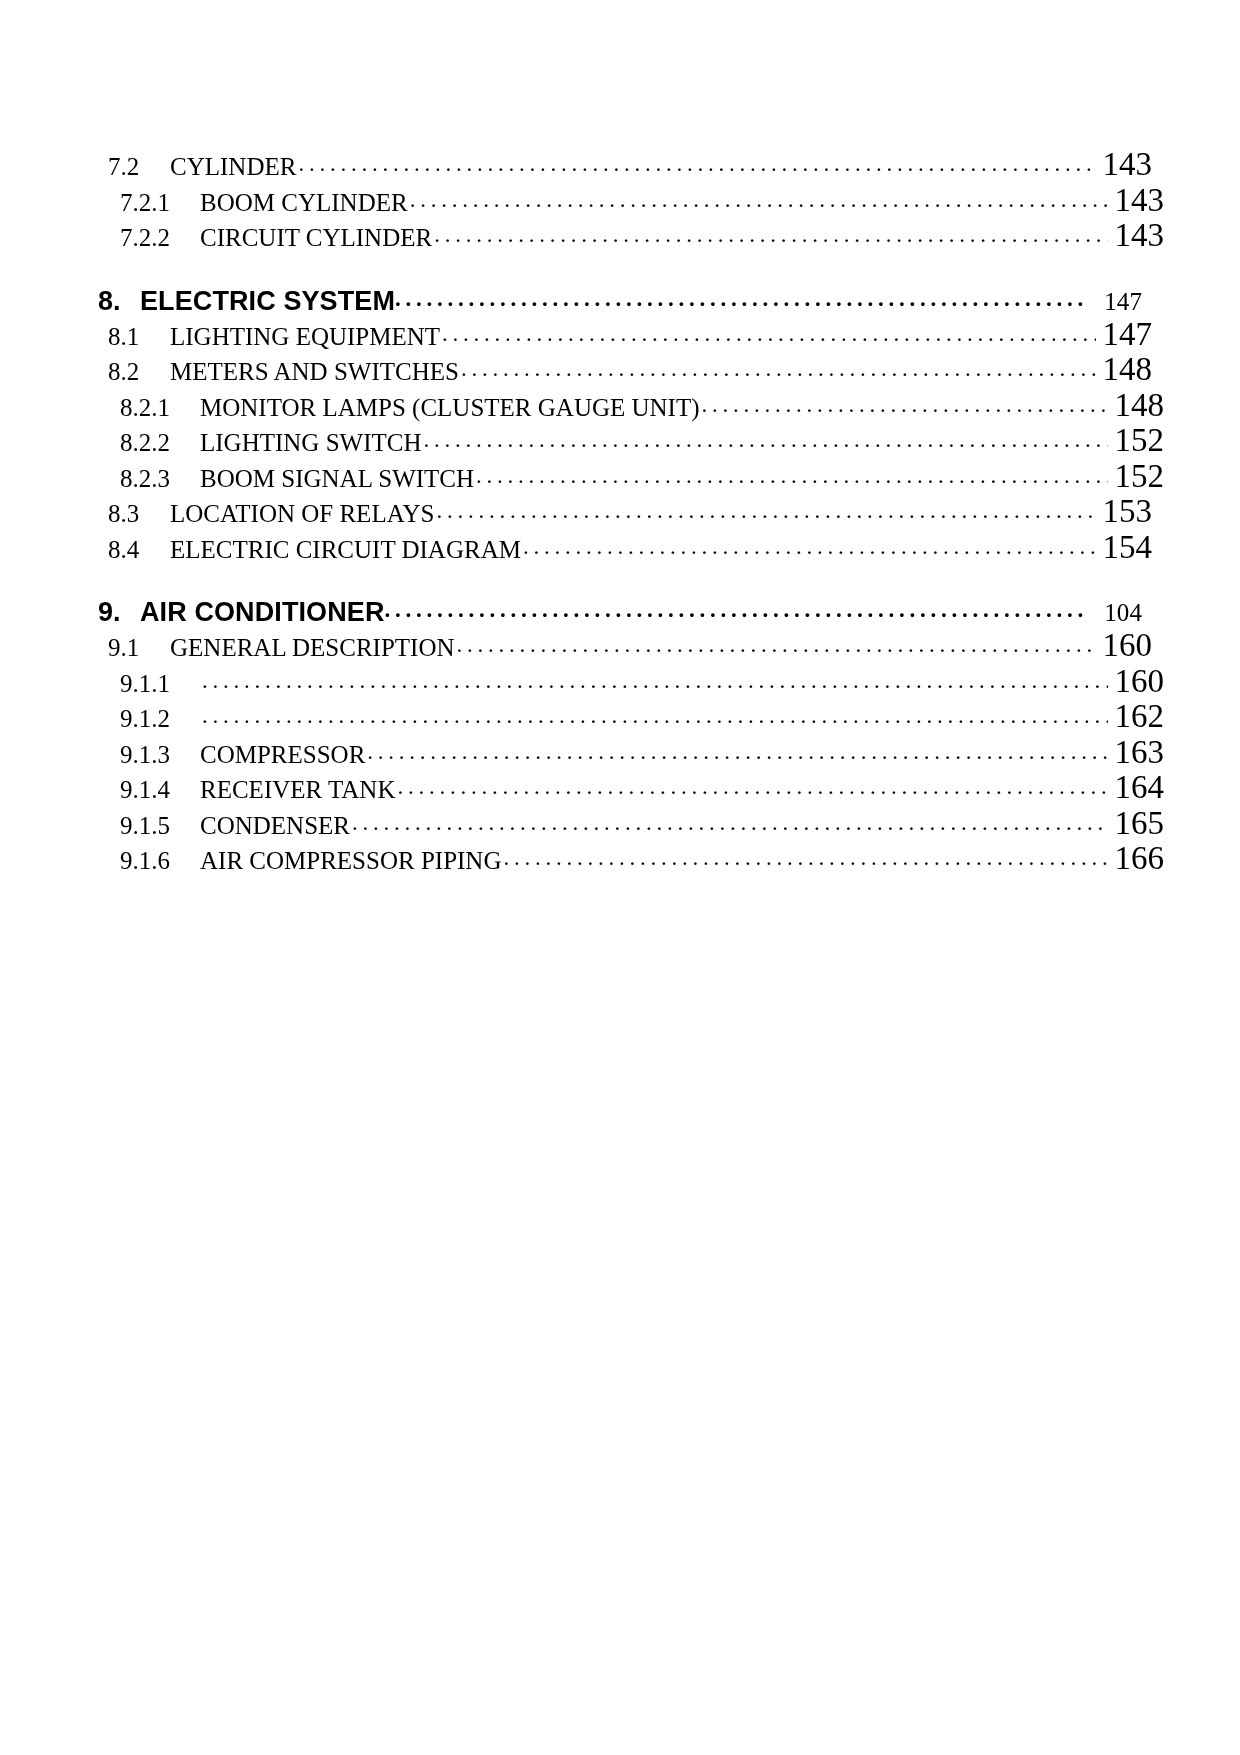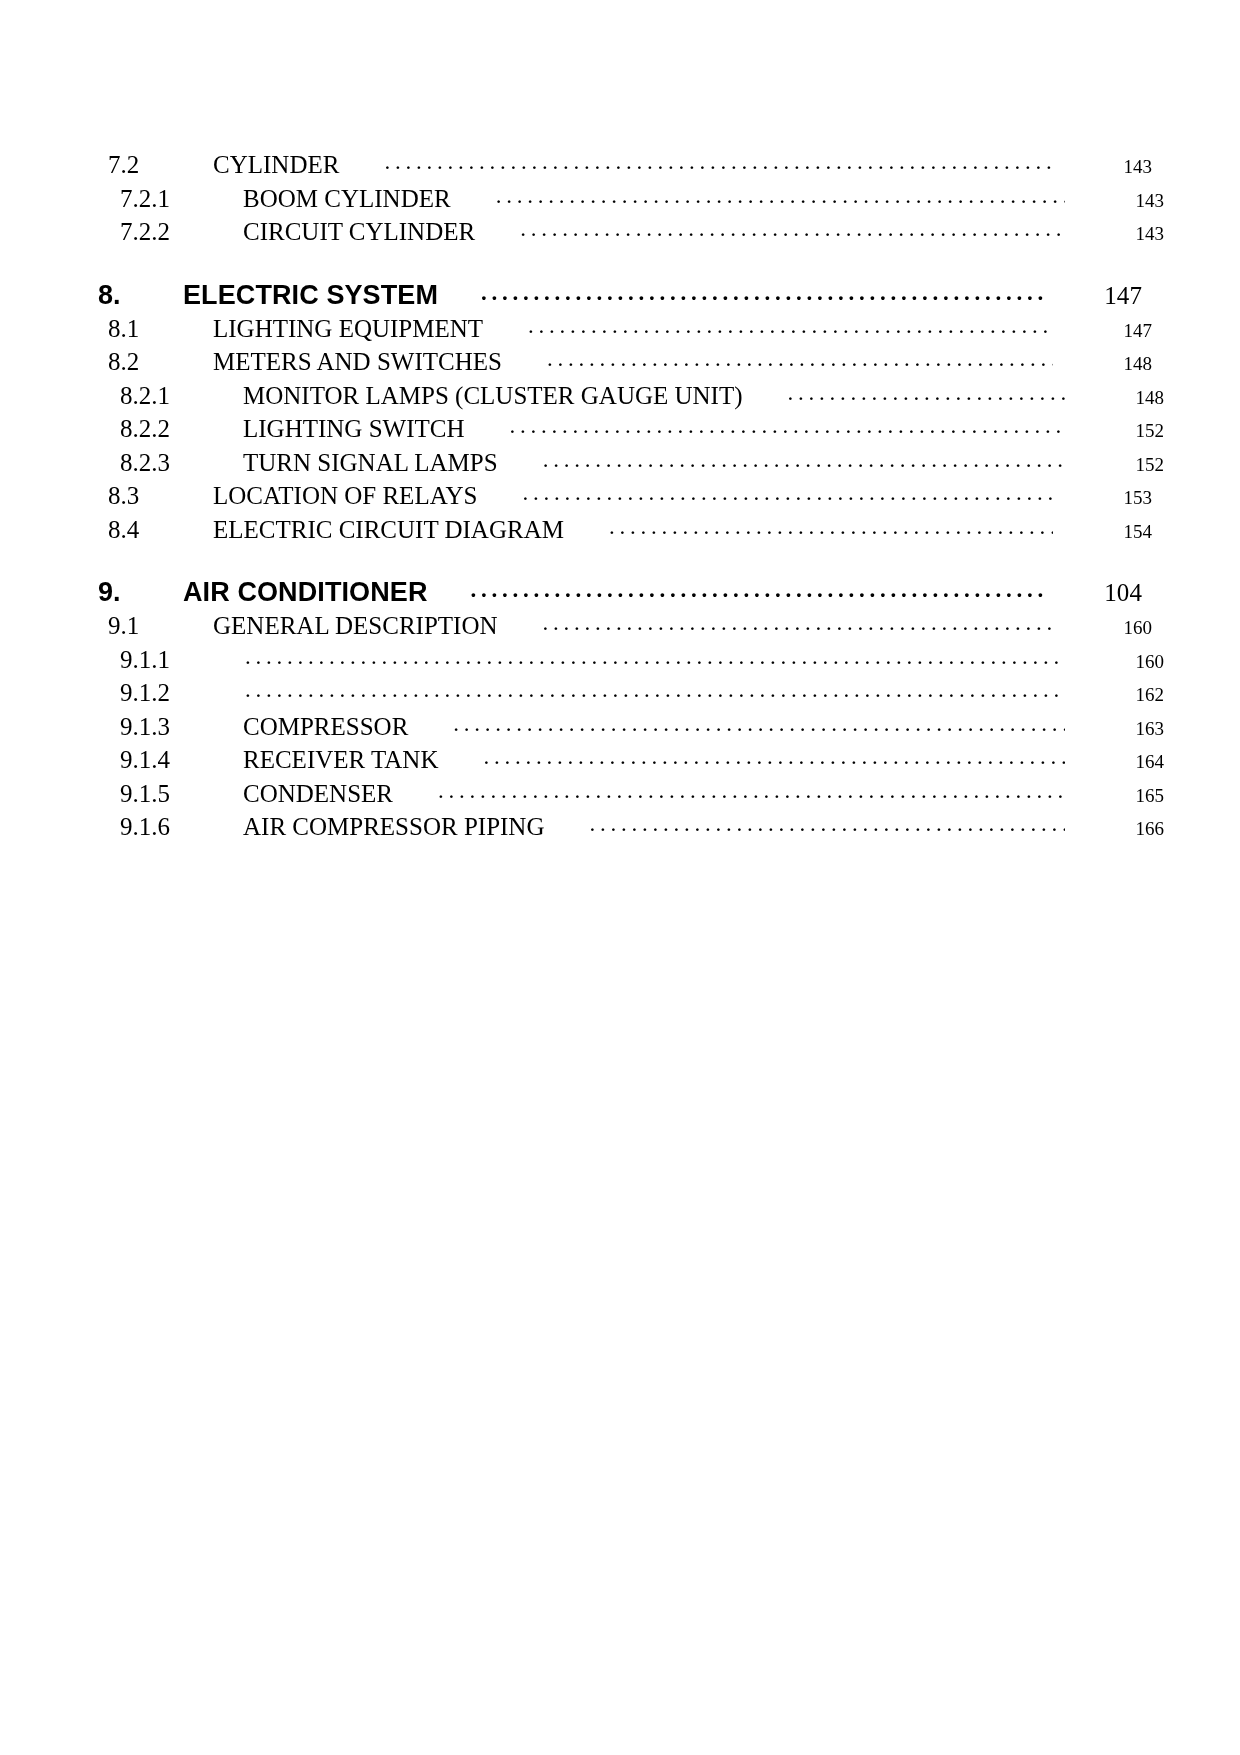--- a/index.html
+++ b/index.html
@@ -27,21 +27,20 @@
   .toc {
     width: 1044px;
   }
 
   
   .toc-row {
     display: flex;
     align-items: baseline;
     width: 100%;
     white-space: nowrap;
-    gap: 43px;
   }
 
   .toc-num {
     flex: 0 0 auto;
   }
 
   .toc-title {
     flex: 0 0 auto;
   }
 
@@ -61,21 +60,21 @@
     font-size: 22px;
     letter-spacing: -0.5px;
     line-height: 1;
     color: #000;
   }
 
   .toc-page {
     flex: 0 0 54px;
     text-align: right;
     font-family: "Liberation Serif", "DejaVu Serif", serif;
-    font-size: 19px;
+    font-size: 33px;
     line-height: 1;
   }
 
   
   .lvl2 {
     font-family: "Liberation Serif", "DejaVu Serif", serif;
     font-size: 25px;
     line-height: 33.5px;
     padding-left: 10px;
   }
@@ -161,21 +160,21 @@
         <span class="toc-page">148</span>
       </div>
       <div class="toc-row lvl3">
         <span class="toc-num">8.2.2</span>
         <span class="toc-title">LIGHTING SWITCH</span>
         <span class="toc-leader"></span>
         <span class="toc-page">152</span>
       </div>
       <div class="toc-row lvl3">
         <span class="toc-num">8.2.3</span>
-        <span class="toc-title">TURN SIGNAL LAMPS</span>
+        <span class="toc-title">BOOM SIGNAL SWITCH</span>
         <span class="toc-leader"></span>
         <span class="toc-page">152</span>
       </div>
       <div class="toc-row lvl2">
         <span class="toc-num">8.3</span>
         <span class="toc-title">LOCATION OF RELAYS</span>
         <span class="toc-leader"></span>
         <span class="toc-page">153</span>
       </div>
       <div class="toc-row lvl2">

